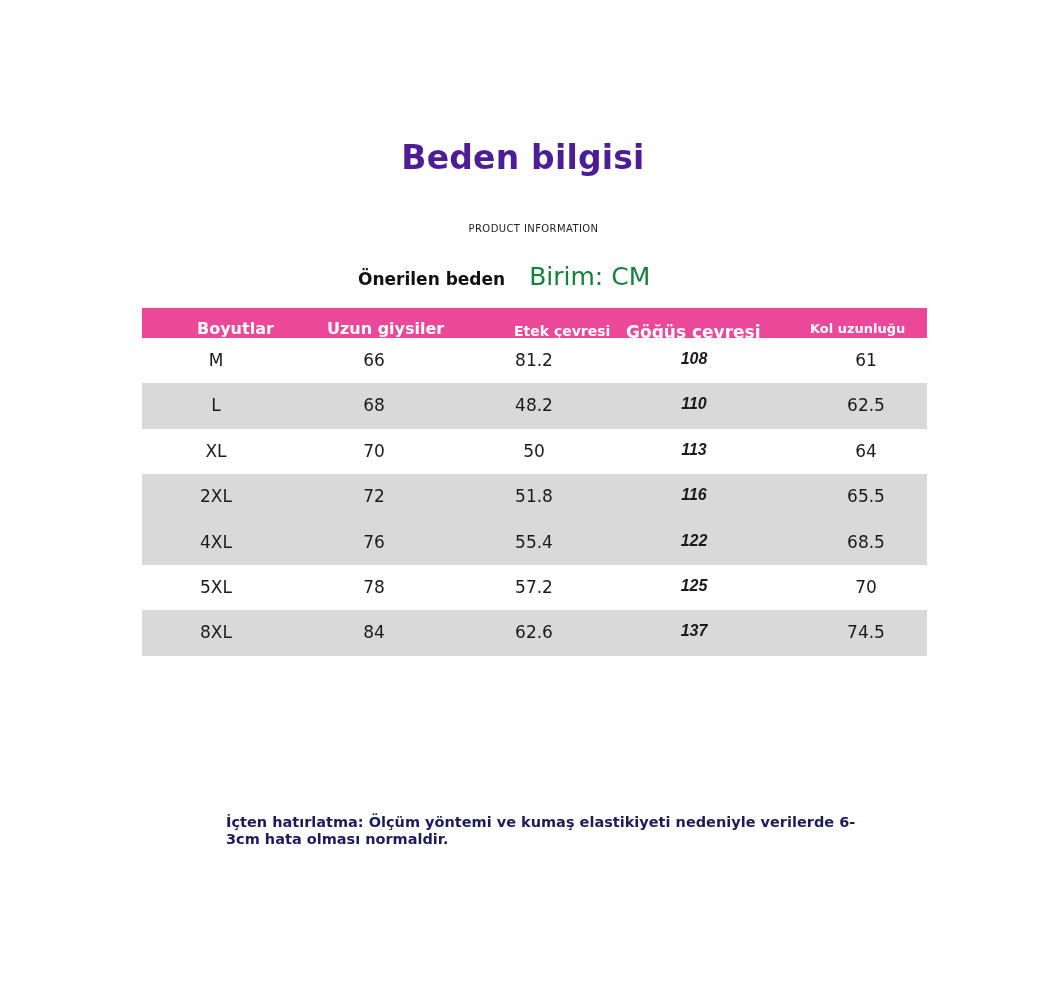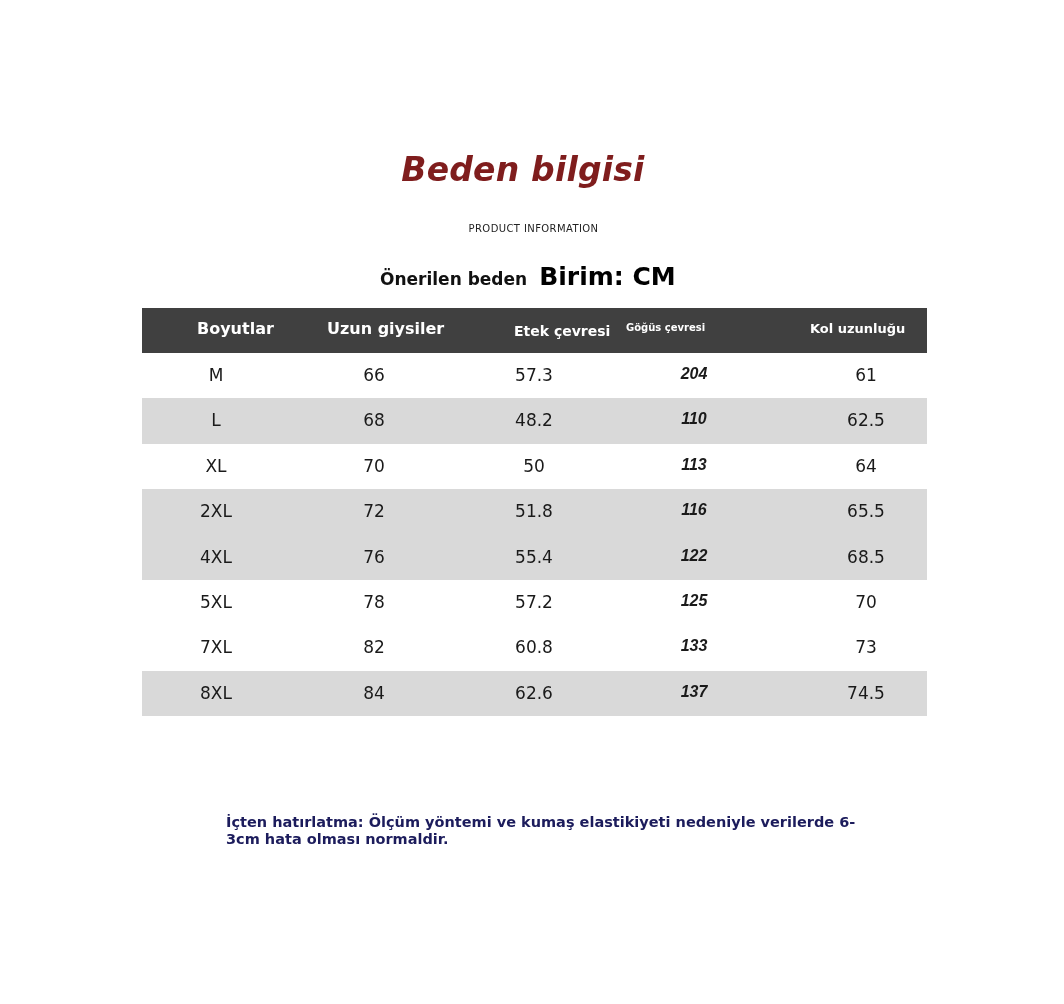--- a/index.html
+++ b/index.html
@@ -12,78 +12,77 @@
       height: 1004px;
       position: relative;
       overflow: hidden;
       font-family: "DejaVu Sans", "Liberation Sans", sans-serif;
       color: #111111;
     }
     .title {
       position: absolute;
       left: 0;
       width: 1046px;
-      top: 150px;
+      top: 138px;
       text-align: center;
       font-size: 33px;
       font-weight: bold;
       letter-spacing: 0.2px;
-      color: #7f1d1d;
-      font-style: italic;
+      color: #4c1d95;
     }
     .subtitle {
       position: absolute;
       left: 0;
       width: 1067px;
       top: 223px;
       text-align: center;
       font-size: 10px;
       letter-spacing: 0.4px;
       color: #222222;
     }
     .unit-line {
       position: absolute;
       top: 262px;
-      left: 380px;
+      left: 358px;
       display: flex;
       align-items: baseline;
-      gap: 12px;
+      gap: 24px;
       white-space: nowrap;
     }
     .unit-line .recommended {
       font-size: 17px;
       font-weight: bold;
       color: #111;
     }
     .unit-line .unit {
       font-size: 25px;
-      font-weight: bold;
-      color: #000000;
+      font-weight: normal;
+      color: #15803d;
     }
     .table {
       position: absolute;
       left: 142px;
       top: 308px;
       width: 785px;
     }
     .thead {
-      height: 45px;
-      background: #404040;
+      height: 30px;
+      background: #ec4899;
       position: relative;
     }
     .thead .th {
       position: absolute;
       color: #ffffff;
       font-weight: bold;
       white-space: nowrap;
     }
     .th.c0 { left: 55px; top: 11px; font-size: 16px; }
     .th.c1 { left: 185px; top: 11px; font-size: 16px; }
     .th.c2 { left: 372px; top: 15px; font-size: 14px; }
-    .th.c3 { left: 484px; top: 14px; font-size: 10px; }
+    .th.c3 { left: 484px; top: 14px; font-size: 17px; }
     .th.c4 { left: 668px; top: 13px; font-size: 13px; }
 
     .trow {
       height: 45.4px;
       position: relative;
     }
     .trow.odd { background: #ffffff; }
     .trow.even { background: #d9d9d9; }
     .td {
       position: absolute;
@@ -133,22 +132,22 @@
     <span class="th c0">Boyutlar</span>
     <span class="th c1">Uzun giysiler</span>
     <span class="th c2">Etek çevresi</span>
     <span class="th c3">Göğüs çevresi</span>
     <span class="th c4">Kol uzunluğu</span>
   </div>
 
   <div class="trow odd">
     <span class="td c0">M</span>
     <span class="td c1">66</span>
-    <span class="td c2">57.3</span>
-    <span class="td c3">204</span>
+    <span class="td c2">81.2</span>
+    <span class="td c3">108</span>
     <span class="td c4">61</span>
   </div>
   <div class="trow even">
     <span class="td c0">L</span>
     <span class="td c1">68</span>
     <span class="td c2">48.2</span>
     <span class="td c3">110</span>
     <span class="td c4">62.5</span>
   </div>
   <div class="trow odd">
@@ -172,27 +171,20 @@
     <span class="td c3">122</span>
     <span class="td c4">68.5</span>
   </div>
   <div class="trow odd">
     <span class="td c0">5XL</span>
     <span class="td c1">78</span>
     <span class="td c2">57.2</span>
     <span class="td c3">125</span>
     <span class="td c4">70</span>
   </div>
-  <div class="trow odd">
-    <span class="td c0">7XL</span>
-    <span class="td c1">82</span>
-    <span class="td c2">60.8</span>
-    <span class="td c3">133</span>
-    <span class="td c4">73</span>
-  </div>
   <div class="trow even">
     <span class="td c0">8XL</span>
     <span class="td c1">84</span>
     <span class="td c2">62.6</span>
     <span class="td c3">137</span>
     <span class="td c4">74.5</span>
   </div>
 </div>
 
 <div class="note">İçten hatırlatma: Ölçüm yöntemi ve kumaş elastikiyeti nedeniyle verilerde 6-3cm hata olması normaldir.</div>

